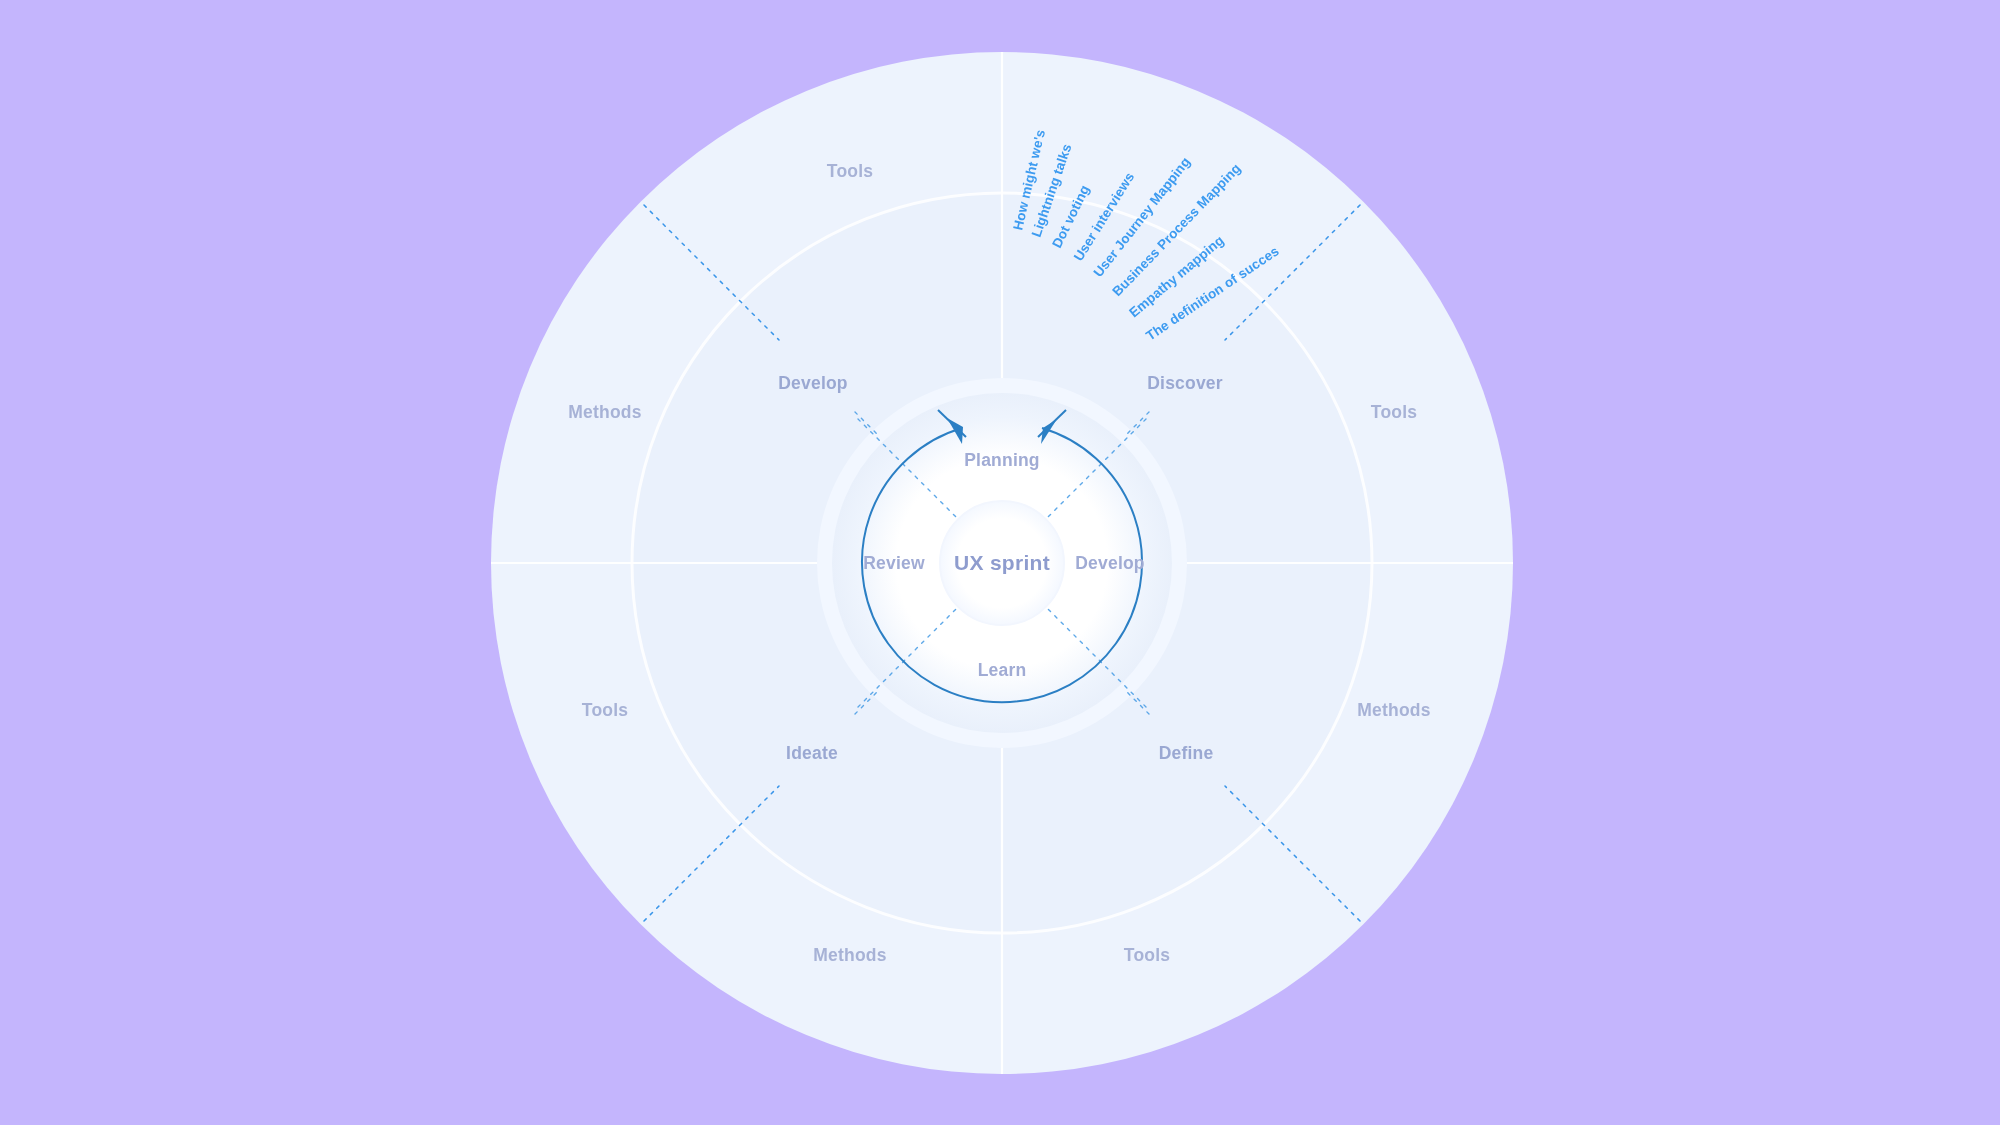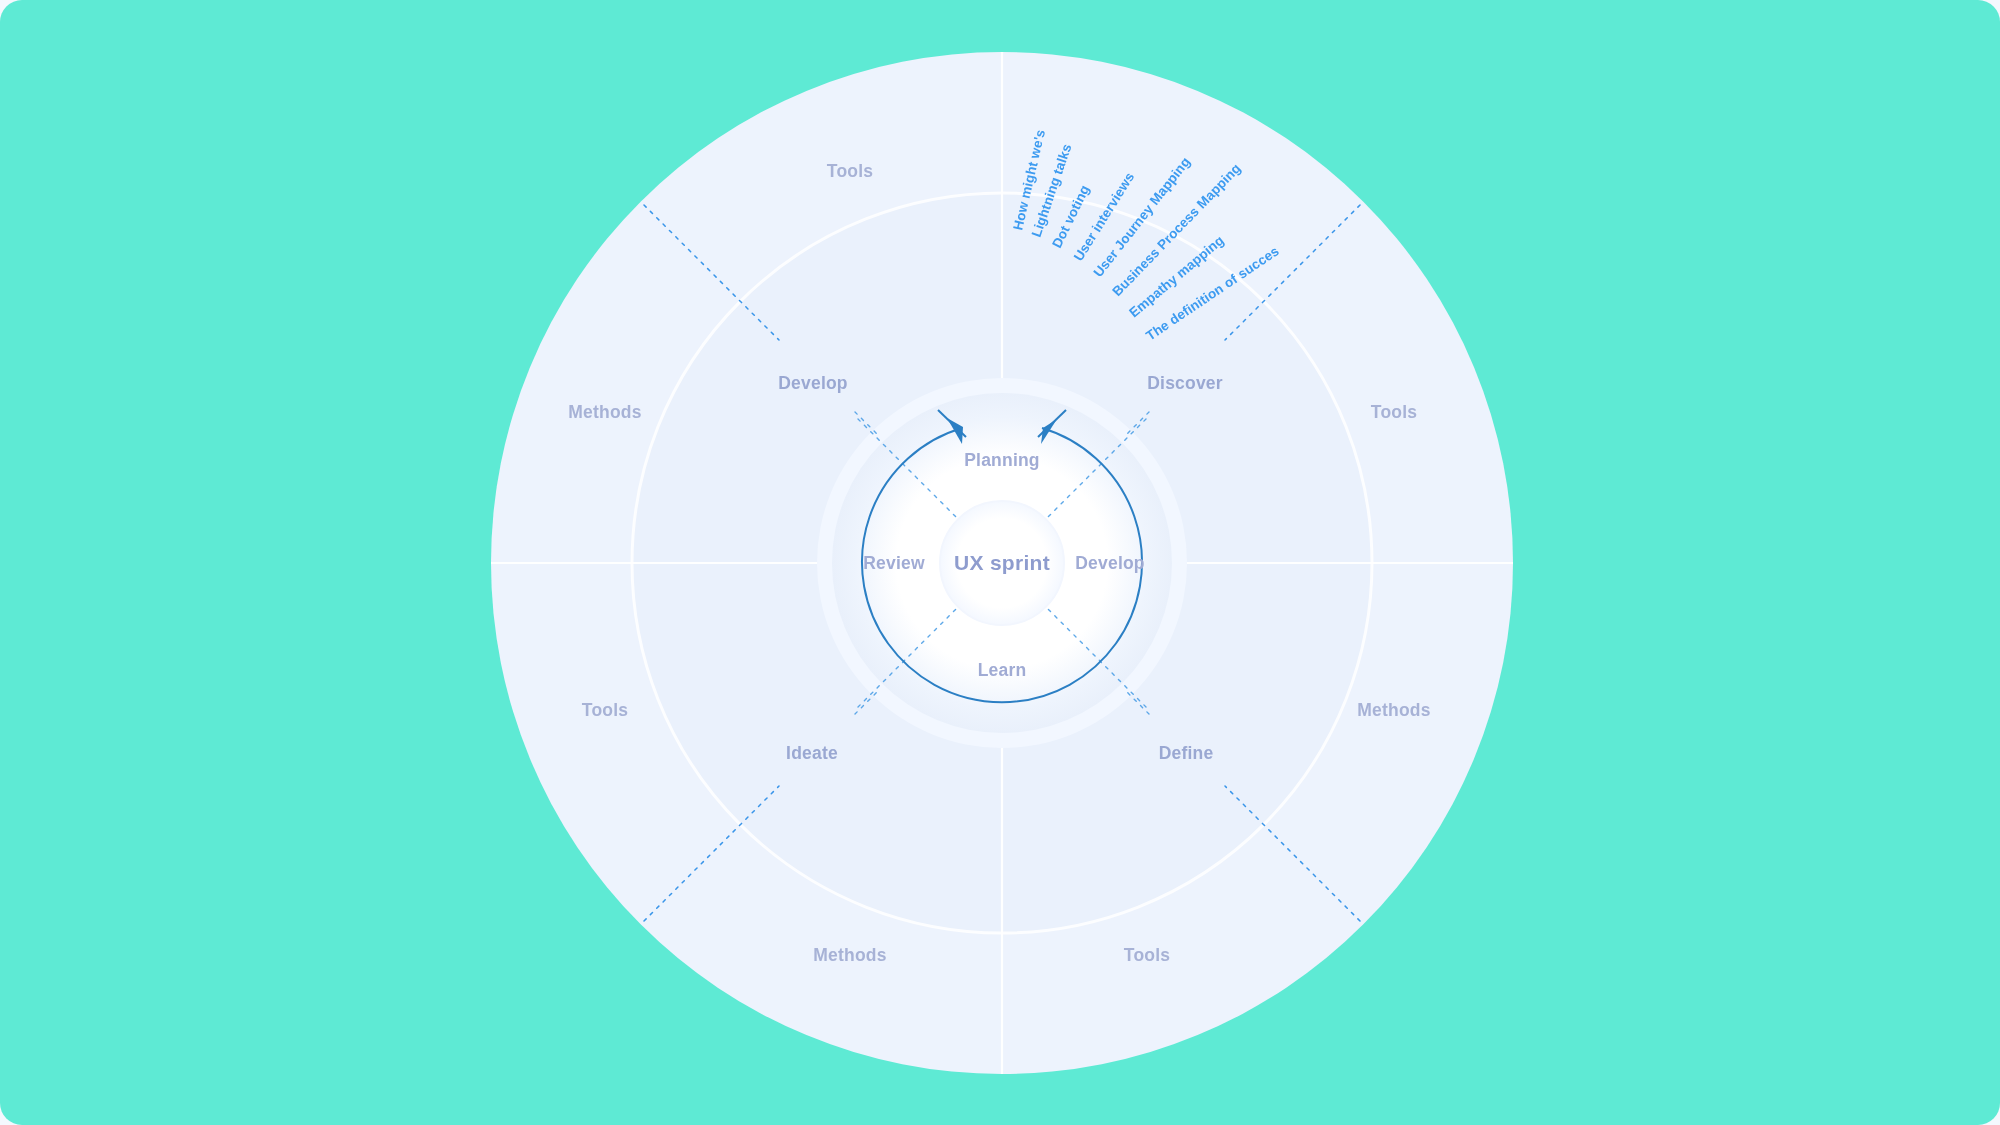--- a/index.html
+++ b/index.html
@@ -11,22 +11,21 @@
   body {
     width: 2000px;
     height: 1125px;
     overflow: hidden;
     font-family: "Liberation Sans", "DejaVu Sans", sans-serif;
   }
   #stage {
     position: relative;
     width: 2000px;
     height: 1125px;
-    background: #5eead4;
-    border-radius: 22px;
+    background: #c4b5fd;
   }
   #wheel {
     position: absolute;
     left: 0;
     top: 0;
     width: 2000px;
     height: 1125px;
     display: block;
   }
   .ring-label {

